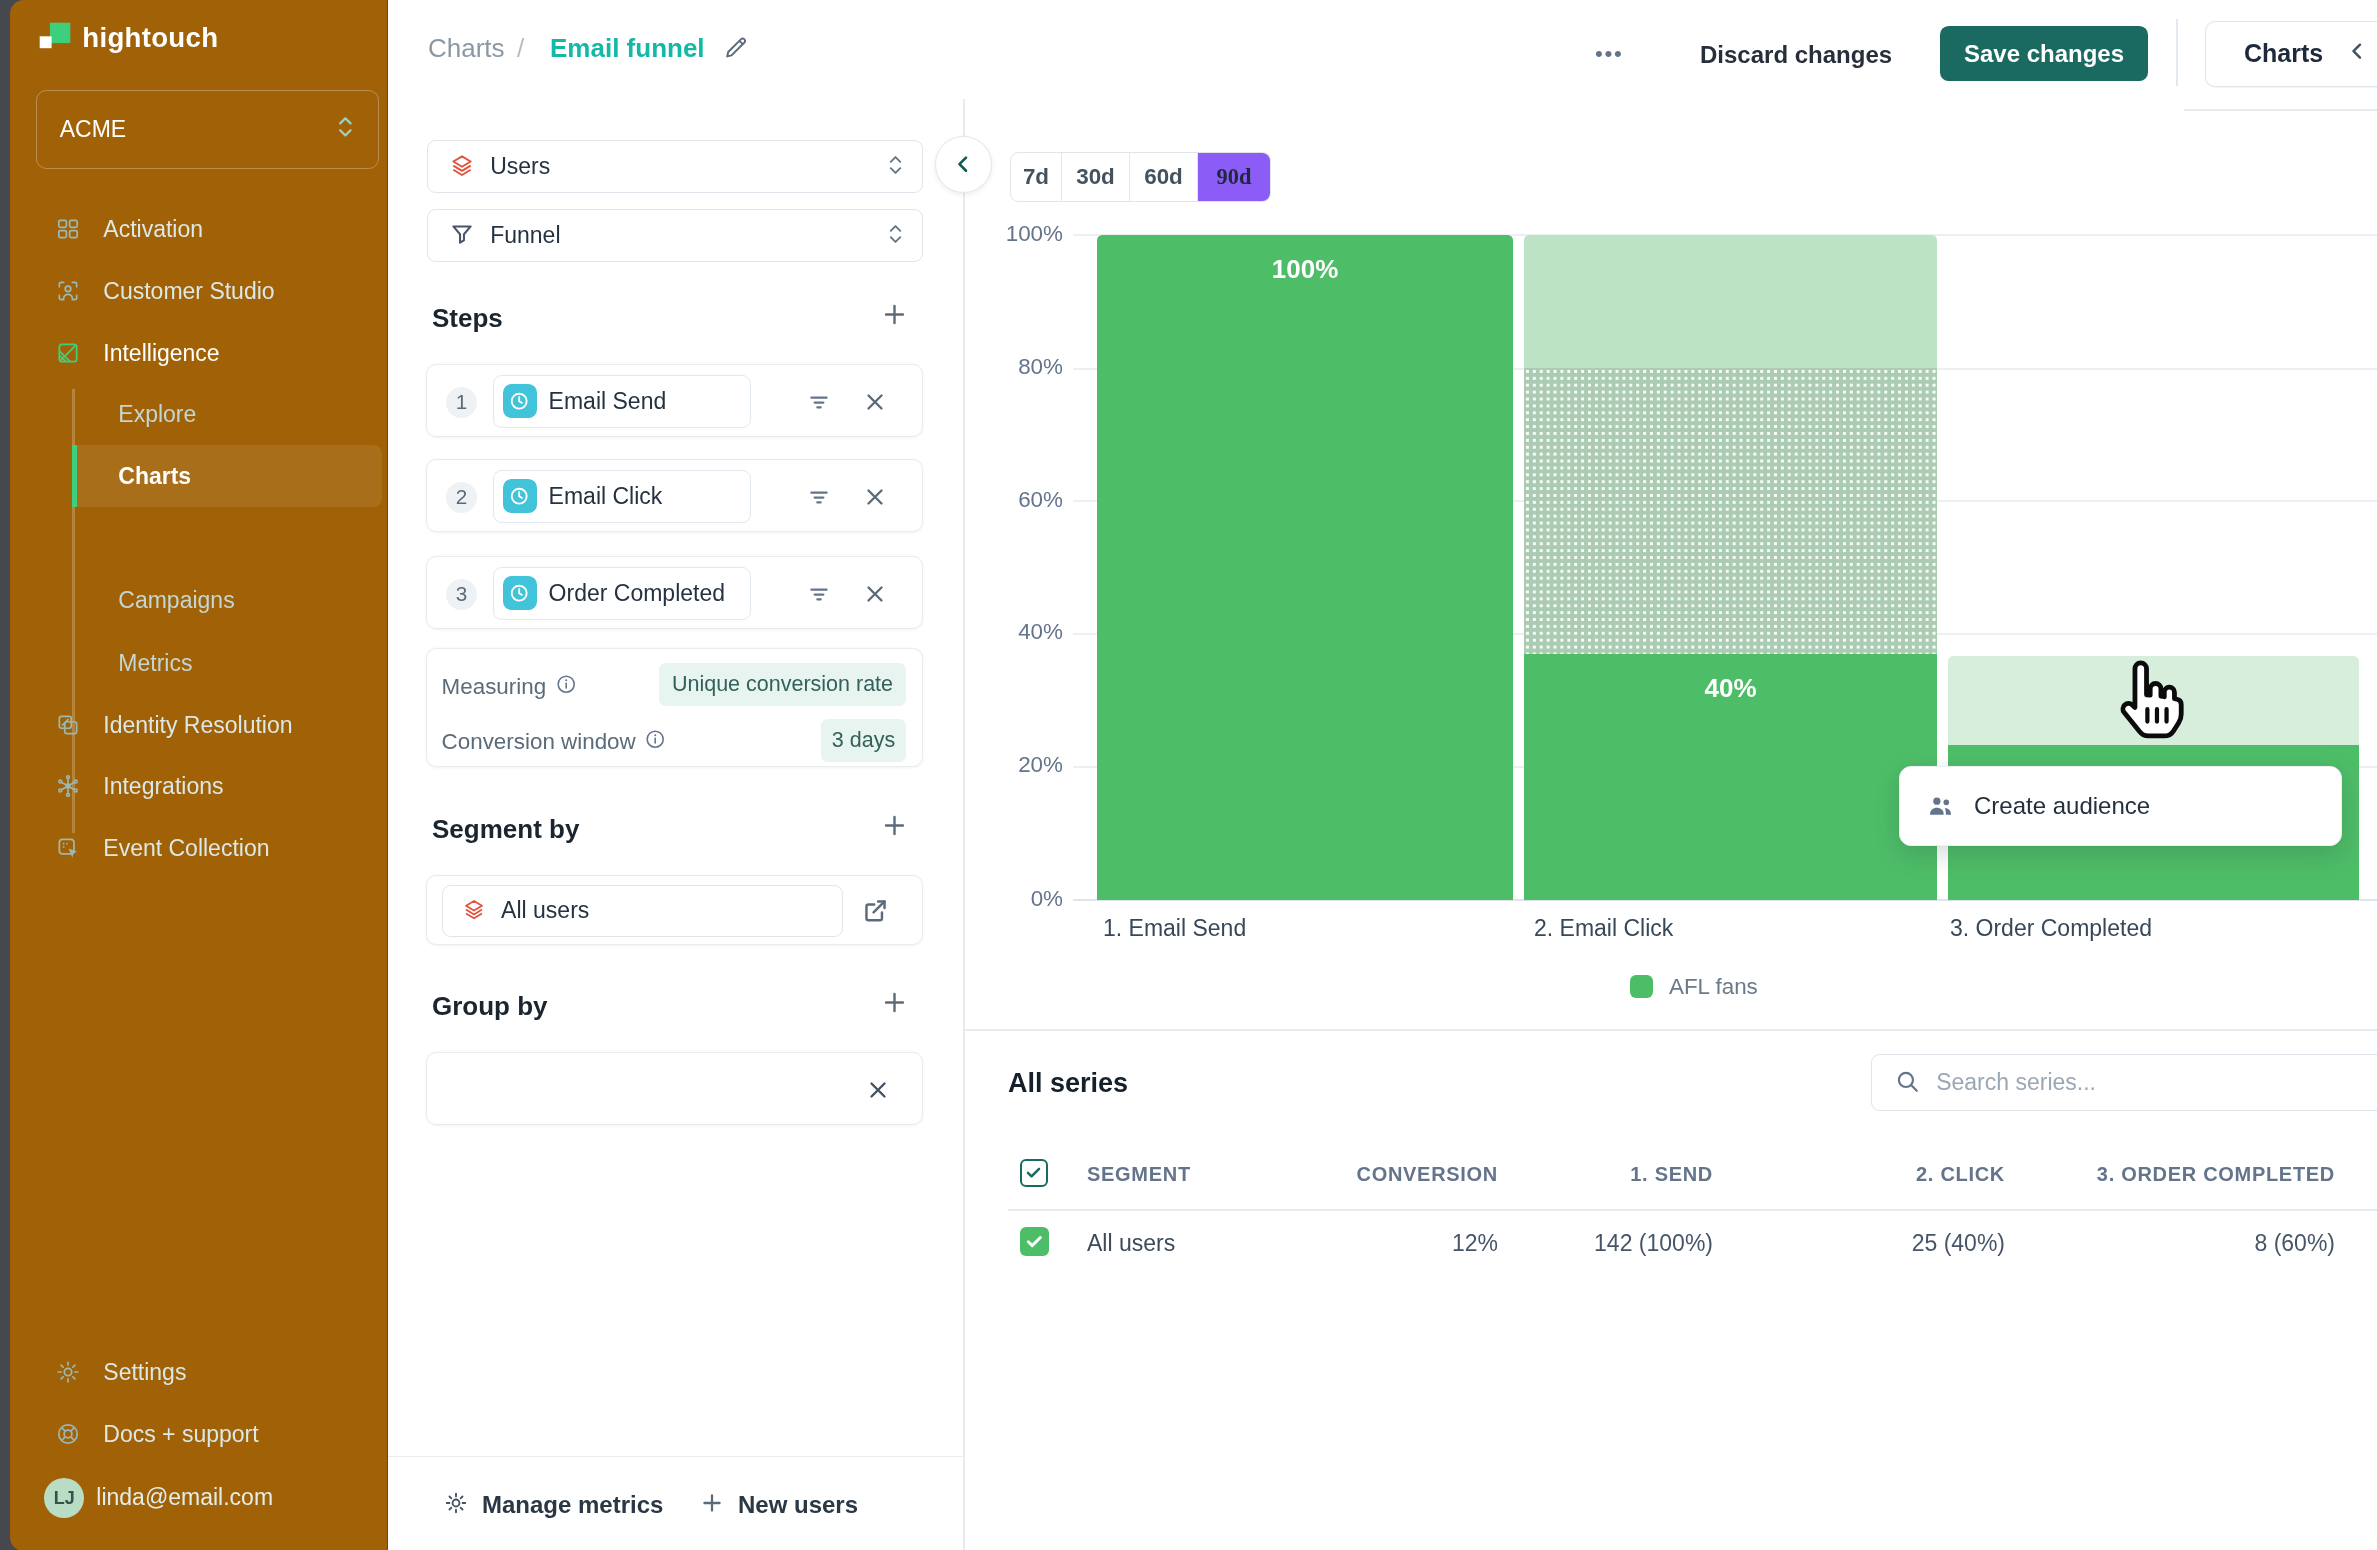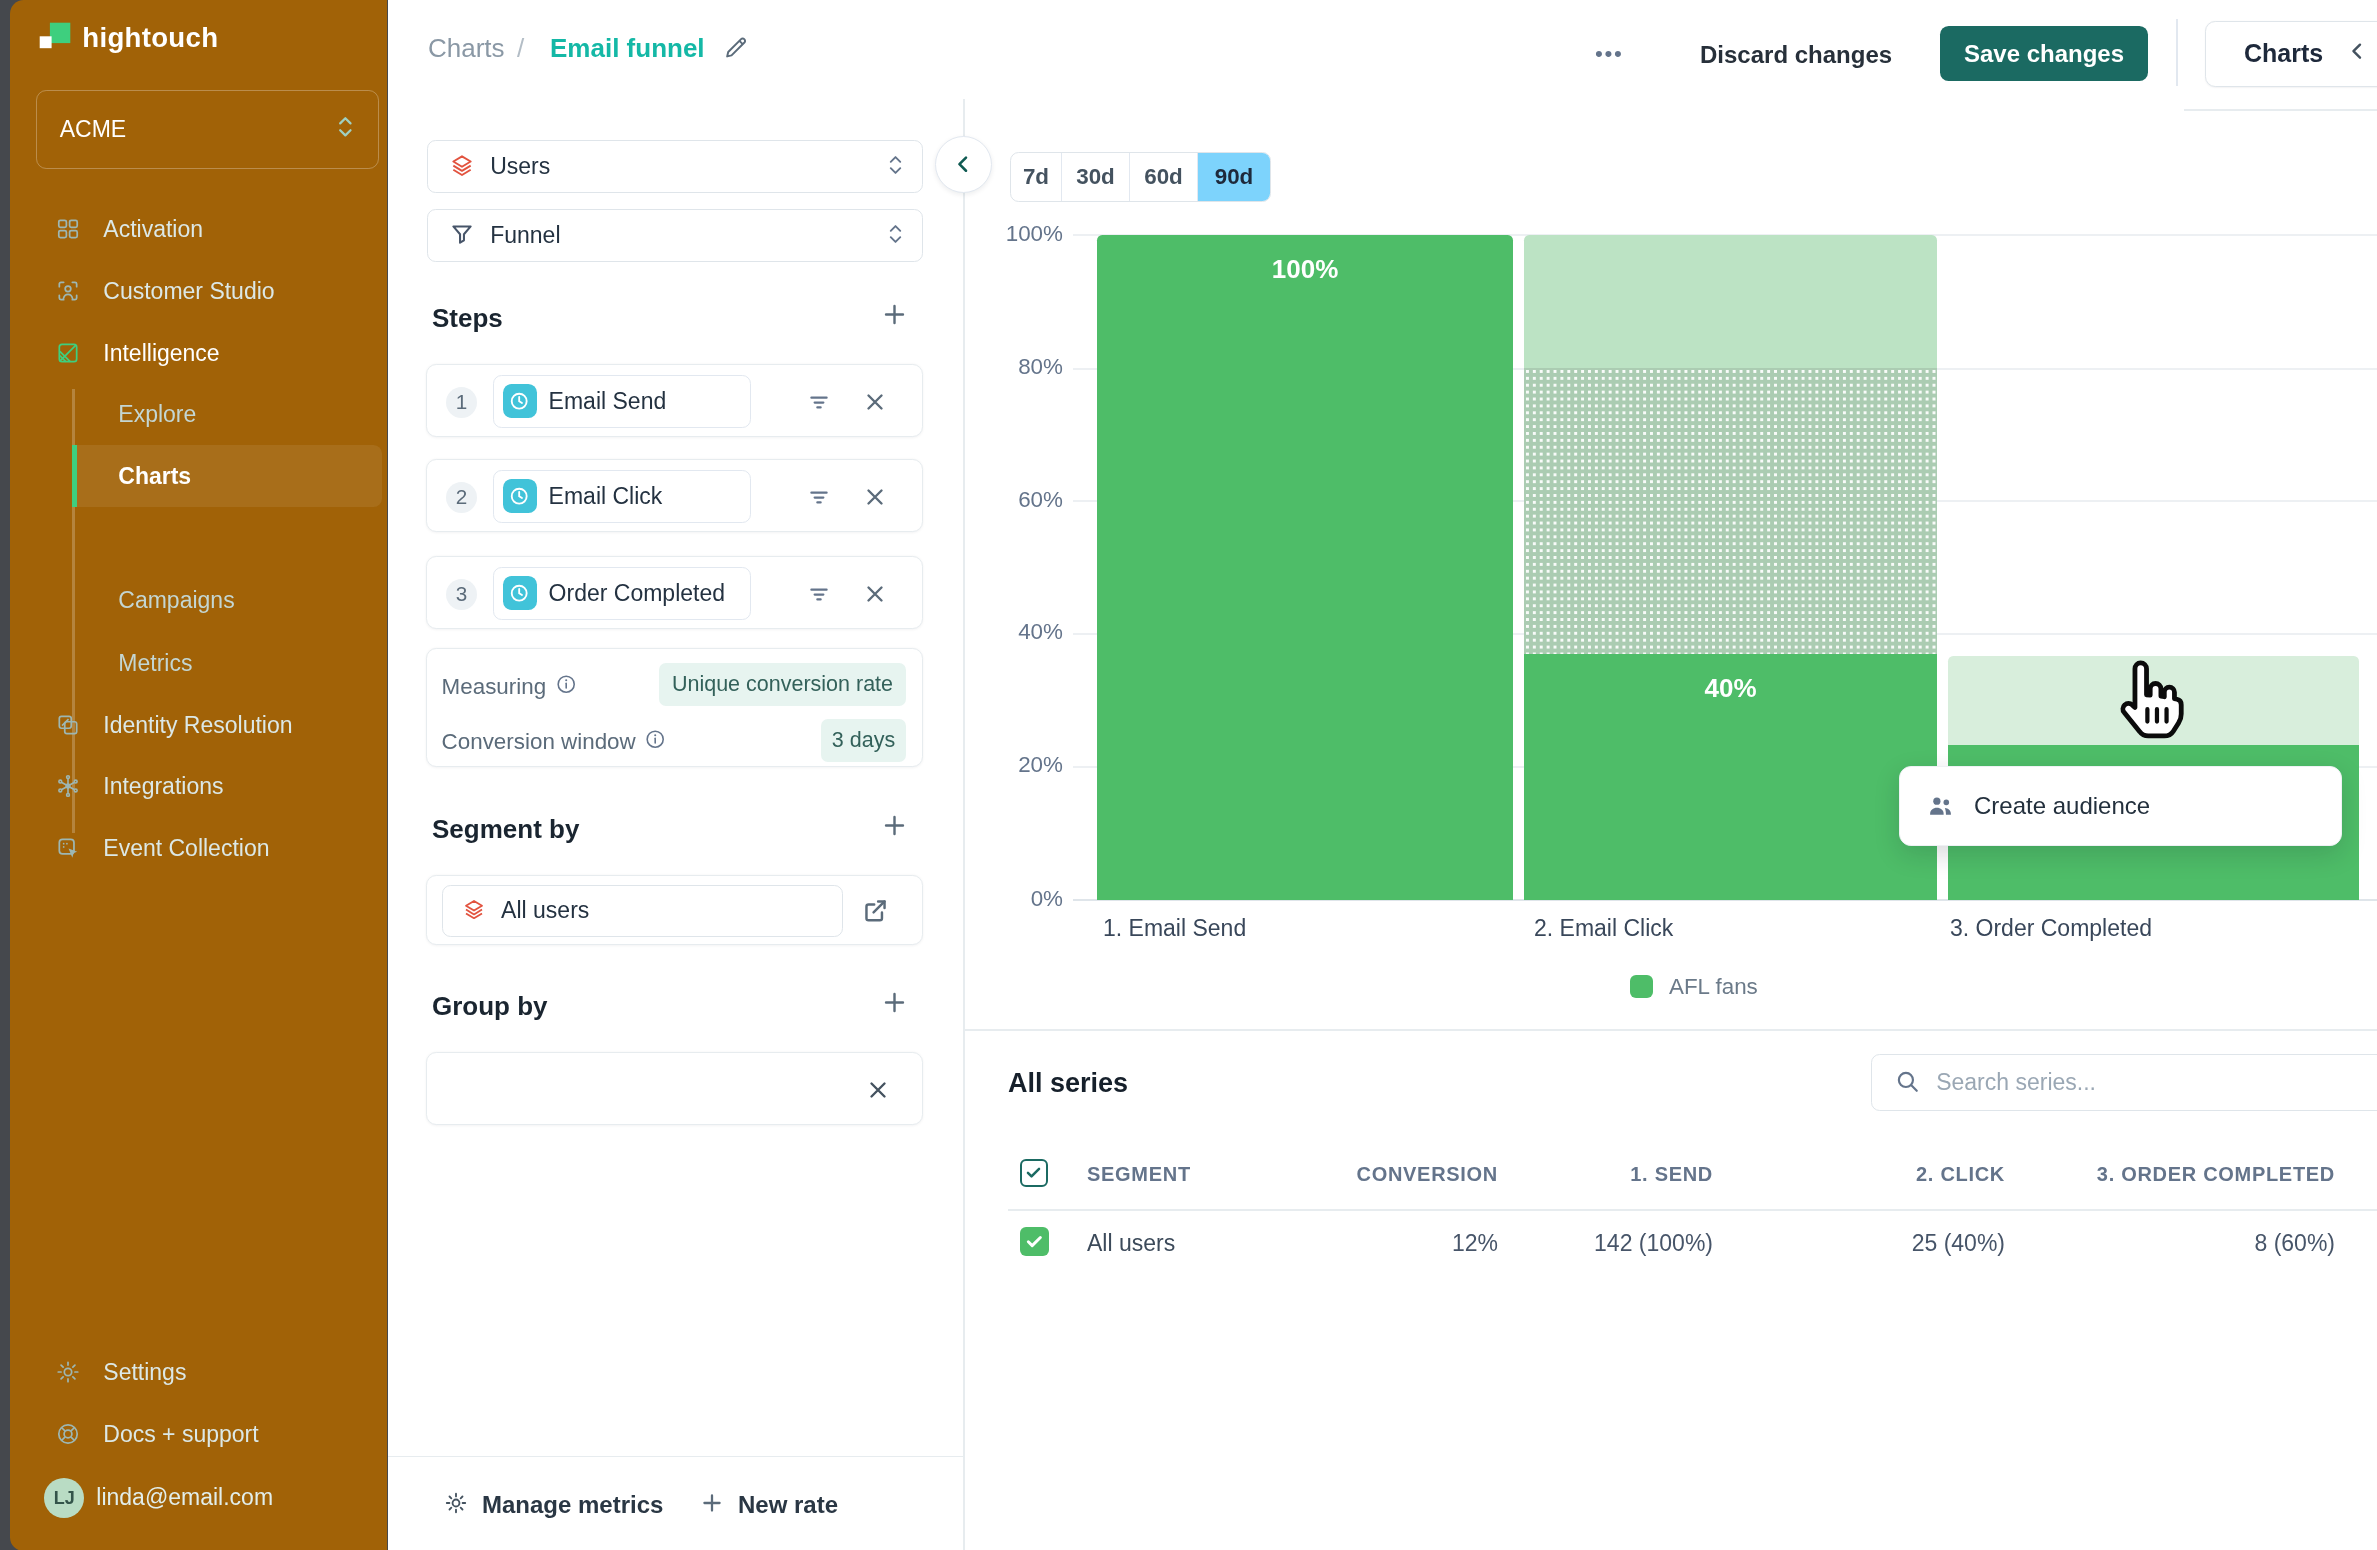--- a/index.html
+++ b/index.html
@@ -39,21 +39,21 @@
   .clockbadge{width:34px;height:34px;border-radius:8.6px;background:#41c3d9;margin-left:8.6px;display:flex;align-items:center;justify-content:center;flex:none;}
   .step-name{margin-left:12px;font-size:23px;color:#243241;font-weight:500;white-space:nowrap;}
   .pill{background:#e7f4f0;border-radius:6.9px;color:#33615a;font-size:21.5px;font-weight:500;display:flex;align-items:center;justify-content:center;}
   .mini-label{font-size:22.4px;color:#5b6b7a;display:flex;align-items:center;gap:8.6px;}
   .collapse-btn{left:935px;top:136px;width:55px;height:55px;border-radius:50%;background:#fff;border:1.7px solid #e2e8f0;box-shadow:0 1.7px 5.2px rgba(16,24,40,.08);display:flex;align-items:center;justify-content:center;z-index:30;}
   .panel-footer{left:388px;top:1456px;width:575px;height:95px;border-top:1.7px solid #e7ecef;background:#fff;}
   .footer-act{font-size:24px;font-weight:600;color:#2a3744;}
   
   .ranges{left:1010px;top:152px;height:48px;display:flex;border:1.7px solid #dfe5ea;border-radius:8.6px;overflow:hidden;background:#fff;}
   .range{display:flex;align-items:center;justify-content:center;font-size:22.4px;font-weight:600;color:#44525f;border-right:1.7px solid #e2e8f0;}
-  .range:last-child{border-right:none;background:#7dd3fc;color:#1e293b;}
+  .range:last-child{border-right:none;background:#8b5cf6;color:#1e293b;font-family:Liberation Serif, serif;}
   .gridline{left:1073px;width:1304px;height:1.7px;background:#edf0f3;}
   .baseline{left:1073px;top:899px;width:1304px;height:1.7px;background:#dfe5ea;}
   .ytick{left:991px;width:72px;height:27.6px;text-align:right;font-size:22.4px;color:#64748b;}
   .xlabel{top:915px;font-size:23px;color:#39475a;font-weight:500;}
   .bar-label{position:absolute;top:19px;width:100%;text-align:center;color:#fff;font-size:26px;font-weight:600;}
   .seg-solid{background:#4ebd68;}
   .seg-dotted{background-color:#abccb2;background-image:radial-gradient(rgba(255,255,255,.92) 1.5px,rgba(0,0,0,0) 1.6px);background-size:6.9px 6.9px;}
   .legend-sw{left:1630px;top:975px;width:23px;height:23px;border-radius:6px;background:#4ebd68;}
   .tooltip{left:1899px;top:766px;width:441px;height:78px;background:#fff;border:0.9px solid #eef1f4;border-radius:12px;box-shadow:0 8.6px 26px rgba(16,24,40,.16);display:flex;align-items:center;z-index:20;}
   .tooltip span{font-size:24px;color:#23303d;font-weight:500;}
@@ -416,21 +416,21 @@
       <circle cx="12" cy="12" r="3.2"></circle>
       <path d="M12 3.5v2.4M12 18.1v2.4M20.5 12h-2.4M5.9 12H3.5M18 6l-1.7 1.7M7.7 16.3L6 18M18 18l-1.7-1.7M7.7 7.7L6 6"></path>
     </svg>
 </div>
 <div class="abs footer-act" style="left:482px;top:1491px;">Manage metrics</div>
 <div class="abs" style="left:699px;top:1490px;">
   <svg width="26" height="26" viewBox="0 0 24 24" fill="none" stroke="#5b6b7a" stroke-width="2.1" stroke-linecap="round">
       <path d="M12 5v14M5 12h14"></path>
     </svg>
 </div>
-<div class="abs footer-act" style="left:738px;top:1491px;">New rate</div>
+<div class="abs footer-act" style="left:738px;top:1491px;">New users</div>
 
 <div class="abs ranges">
   <div class="range" style="width:50px;">7d</div>
   <div class="range" style="width:67px;">30d</div>
   <div class="range" style="width:67px;">60d</div>
   <div class="range" style="width:72px;">90d</div>
 </div>
 
 <div class="abs gridline" style="top:234px;"></div>
 <div class="abs gridline" style="top:368px;"></div>

